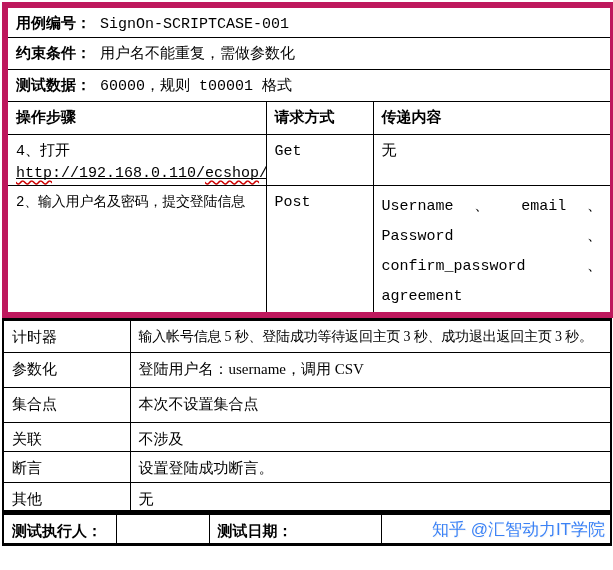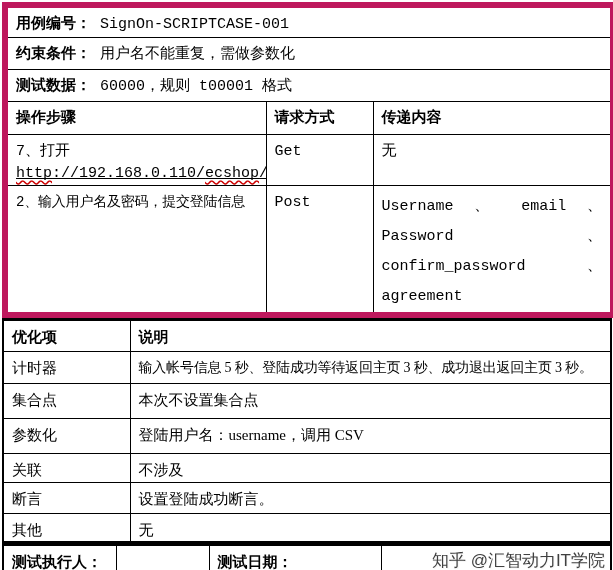--- a/index.html
+++ b/index.html
@@ -47,21 +47,21 @@
     line-height:2.0;
     border-radius:6px;
   }
   td.wm-cell { position:relative; }
   .wm {
     position:absolute;
     top:3px; right:5px;
     white-space:nowrap;
     font-family:"Liberation Sans","DejaVu Sans",sans-serif;
     font-size:17px;
-    color:#404040;
+    color:#3b82f6;
     text-shadow:1px 1px 0 #f7f7f7;
   }
 </style>
 </head>
 <body>
 
 <div class="doc">
 
   <table class="t1">
     <colgroup>
@@ -85,54 +85,50 @@
         <span class="lbl">测试数据：</span><span class="val">60000，规则 t00001 格式</span>
       </td>
     </tr>
     <tr class="h34">
       <td class="hdr">操作步骤</td>
       <td class="hdr">请求方式</td>
       <td class="hdr">传递内容</td>
     </tr>
     <tr class="h33">
       <td>
-        <span>7、打开 </span><span class="url"><span class="sq">http</span><span>://192.168.0.110/</span><span class="sq">ecshop</span><span>/</span></span>
+        <span>4、打开 </span><span class="url"><span class="sq">http</span><span>://192.168.0.110/</span><span class="sq">ecshop</span><span>/</span></span>
       </td>
       <td>Get</td>
       <td>无</td>
     </tr>
     <tr class="h64">
       <td class="tight">2、输入用户名及密码，提交登陆信息</td>
       <td>Post</td>
       <td class="payload-justify">Username 、 email 、 Password 、 confirm_password、agreement</td>
     </tr>
   </tbody>
     </table>
 
   <table class="t2">
     <colgroup>
         <col style="width:127px">
         <col style="width:481px">
       </colgroup>
     <tbody>
-        <tr class="h32">
-      <td class="hdr">优化项</td>
-      <td class="hdr">说明</td>
-    </tr>
     <tr class="h33">
       <td>计时器</td>
       <td class="tight">输入帐号信息 5 秒、登陆成功等待返回主页 3 秒、成功退出返回主页 3 秒。</td>
     </tr>
     <tr class="h36">
+      <td>参数化</td>
+      <td>登陆用户名：username，调用 CSV</td>
+    </tr>
+    <tr class="h36">
       <td>集合点</td>
       <td>本次不设置集合点</td>
-    </tr>
-    <tr class="h36">
-      <td>参数化</td>
-      <td>登陆用户名：username，调用 CSV</td>
     </tr>
     <tr class="h30">
       <td>关联</td>
       <td>不涉及</td>
     </tr>
     <tr class="h32">
       <td>断言</td>
       <td>设置登陆成功断言。</td>
     </tr>
     <tr class="h27">

